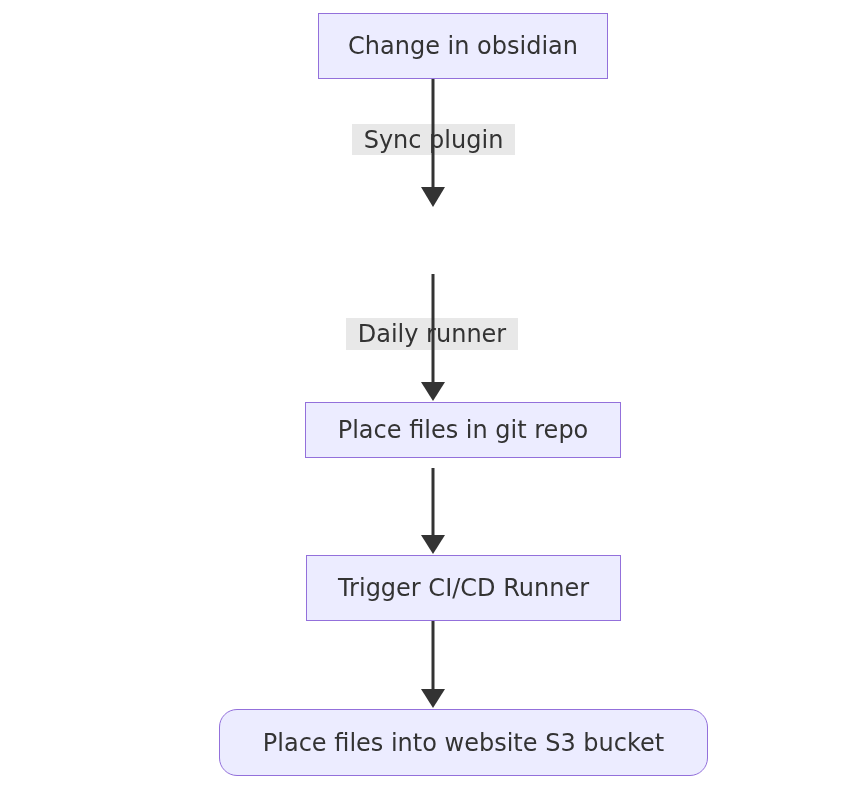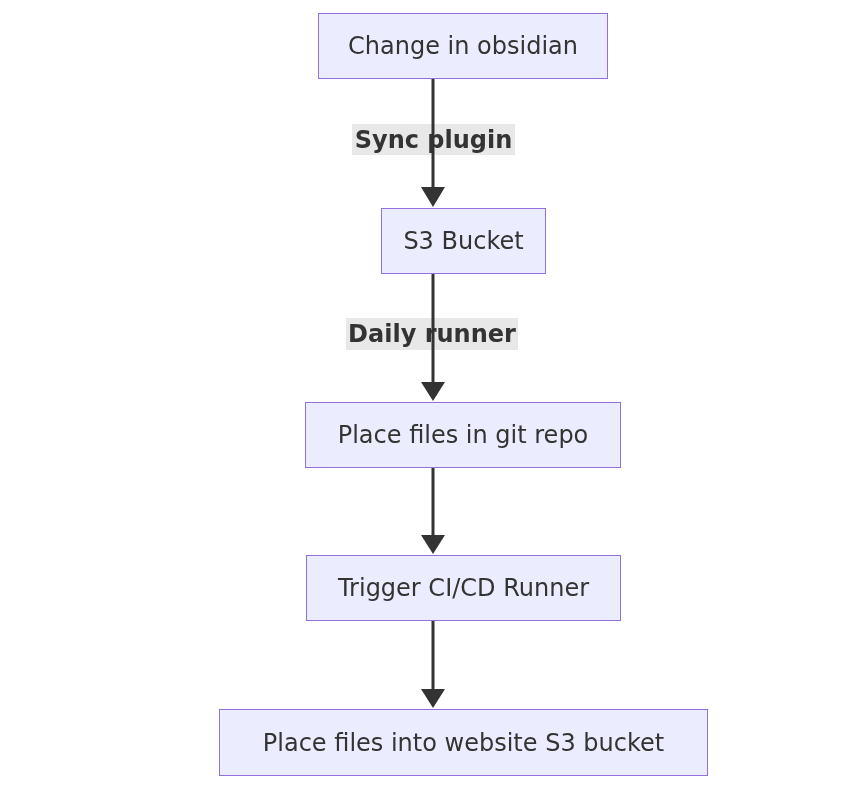--- a/index.html
+++ b/index.html
@@ -31,43 +31,42 @@
     font-size: 24px;
     display: flex;
     align-items: center;
     justify-content: center;
     text-align: center;
     white-space: nowrap;
     margin-left: 30px;
   }
   .node-1 { left: 288px; top: 13px;  width: 290px; height: 66px; }
   .node-2 { left: 351px; top: 208px; width: 165px; height: 66px; }
-  .node-3 { left: 275px; top: 402px; width: 316px; height: 66px; }
+  .node-3 { left: 275px; top: 402px; width: 316px; height: 56px; }
   .node-4 { left: 276px; top: 555px; width: 315px; height: 66px; }
-  .node-5 { left: 189px; top: 709px; width: 489px; height: 67px; }
+  .node-5 { left: 189px; top: 709px; width: 489px; height: 67px; border-radius: 18px; }
 
   .edge-label-bg {
     position: absolute;
     z-index: 1;
     background: #e8e8e8;
   }
   .edge-label-bg-1 { left: 352px; top: 124px; width: 163px; height: 31px; }
   .edge-label-bg-2 { left: 346px; top: 318px; width: 172px; height: 32px; }
 
   .edge-label-text {
     position: absolute;
     z-index: 3;
     color: #333333;
     font-size: 24px;
     display: flex;
     align-items: center;
     justify-content: center;
     white-space: nowrap;
     pointer-events: none;
-    font-weight: bold;
   }
   .edge-label-text-1 { left: 352px; top: 124px; width: 163px; height: 31px; }
   .edge-label-text-2 { left: 346px; top: 318px; width: 172px; height: 32px; text-align: center; }
 </style>
 </head>
 <body>
 
 <div class="canvas">
 
   <div class="edge-label-bg edge-label-bg-1"></div>
@@ -85,18 +84,17 @@
     <polygon points="421,535 445,535 433,554" fill="#333333"></polygon>
 
     <line x1="433" y1="621" x2="433" y2="693" stroke="#333333" stroke-width="3"></line>
     <polygon points="421,689 445,689 433,708" fill="#333333"></polygon>
   </svg>
 
   <div class="edge-label-text edge-label-text-1">Sync plugin</div>
   <div class="edge-label-text edge-label-text-2">Daily runner</div>
 
   <div class="node node-1">Change in obsidian</div>
-  <div class="node node-2">S3 Bucket</div>
   <div class="node node-3">Place files in git repo</div>
   <div class="node node-4">Trigger CI/CD Runner</div>
   <div class="node node-5">Place files into website S3 bucket</div>
 
 </div>
 
 </body></html>

